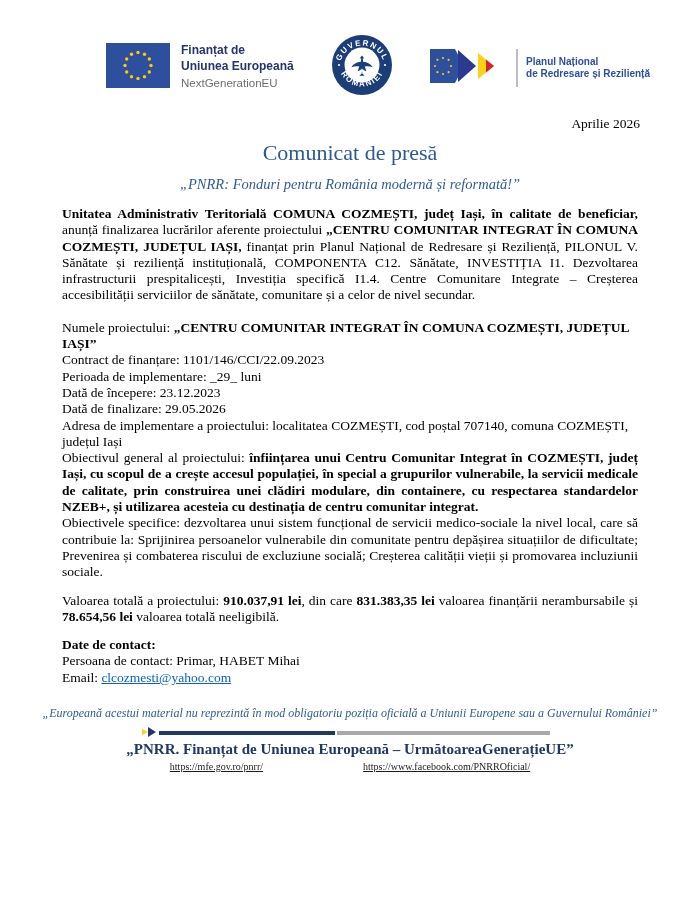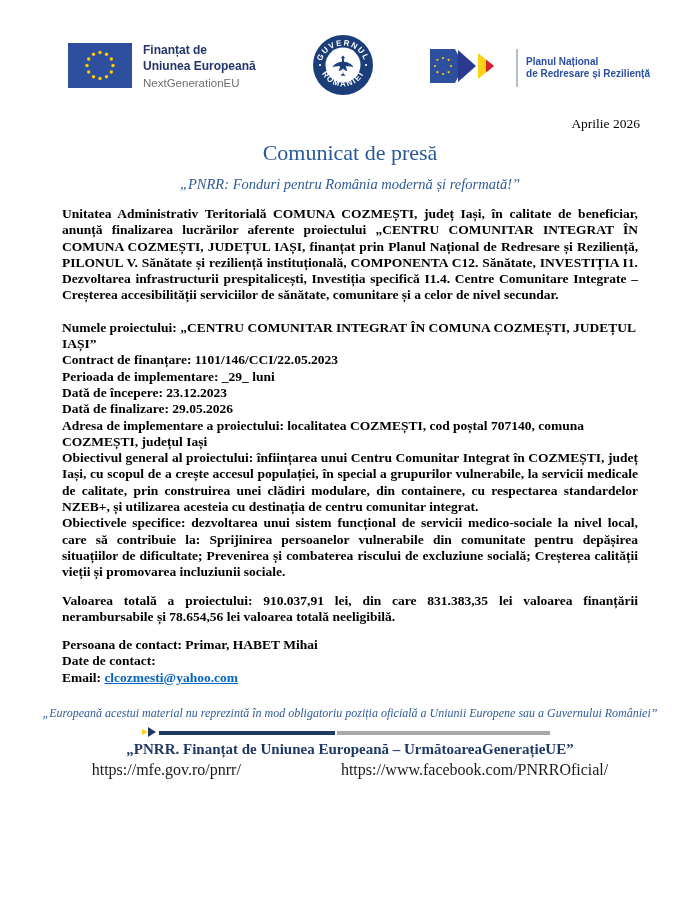--- a/index.html
+++ b/index.html
@@ -1,46 +1,46 @@
 <!DOCTYPE html>
 <html><head>
 <meta charset="utf-8">
 <style>
   html,body{margin:0;padding:0;background:#fff;}
   .page{
     width:700px;height:906px;background:#ffffff;position:relative;overflow:hidden;
     font-family:"Liberation Serif","DejaVu Serif",serif;font-size:13.5px;color:#000;
   }
   
-  .header{display:flex;justify-content:space-between;align-items:flex-start;padding:34px 50px 0 68px;}
+  .header{display:flex;justify-content:space-between;align-items:flex-start;padding:34px 50px 0 106px;}
   .eu-logo{display:flex;gap:11px;margin-top:9px;}
   .eu-text{font-family:"Liberation Sans","DejaVu Sans",sans-serif;font-size:12px;font-weight:bold;color:#24356b;line-height:1.3;}
   .eu-text .ngeu{font-weight:normal;color:#6d6e71;font-size:11.5px;margin-top:2px;}
   .gov-seal{margin-top:0;}
   .pnrr-logo{display:flex;align-items:center;gap:8px;margin-top:13px;}
   .pnrr-sep{width:2px;height:38px;background:#b9bdc9;}
   .pnrr-text{font-family:"Liberation Sans","DejaVu Sans",sans-serif;font-size:10px;font-weight:bold;color:#2b4ea2;line-height:1.22;}
   
   .date-line{text-align:right;margin:16px 60px 0 0;font-size:13.5px;}
   .doc-title{text-align:center;color:#2a5a96;font-size:22px;font-weight:normal;margin-top:8px;}
   .doc-subtitle{text-align:center;color:#2e5b97;font-size:14.5px;margin-top:10px;font-style:italic;}
   
   .content{margin:13px 62px 0 62px;line-height:16.3px;}
   .justify{text-align:justify;}
-  .blk{margin:0;font-weight:bold;}
+  .blk{margin:0;}
   .gap16{margin-top:16px;}
   .gap12{margin-top:12px;}
   .email-link{color:#0563c1;text-decoration:underline;cursor:pointer;}
   
   .disclaimer{margin-top:20px;text-align:center;font-style:italic;color:#2e5b97;font-size:12px;}
   .footer-bar{display:flex;align-items:center;margin:9px 150px 0 142px;height:6px;gap:2px;}
   .bar-navy{height:4px;width:176px;background:#1f3864;}
   .bar-gray{height:4px;flex:1;background:#a9a9a9;}
   .footer-heading{text-align:center;color:#1f3864;font-weight:bold;font-size:15px;margin-top:5px;}
-  .footer-links{display:flex;justify-content:center;gap:100px;margin-top:3px;font-size:16px;color:#1a1a1a;}
+  .footer-links{display:flex;justify-content:center;gap:100px;margin-top:3px;font-size:10px;color:#1a1a1a;text-decoration:underline;}
   .footer-links span{cursor:pointer;}
 </style>
 </head>
 <body>
 
 <div class="page">
 
   <div class="header">
 
     <div class="eu-logo">
@@ -121,34 +121,34 @@
 
   <div class="doc-title">Comunicat de presă</div>
   <div class="doc-subtitle">„PNRR: Fonduri pentru România modernă și reformată!”</div>
 
   <div class="content">
 
     <div class="blk justify"><b>Unitatea Administrativ Teritorială COMUNA COZMEȘTI, județ Iași, în calitate de beneficiar,</b><span> anunță finalizarea lucrărilor aferente proiectului </span><b>„CENTRU COMUNITAR INTEGRAT ÎN COMUNA COZMEȘTI, JUDEȚUL IAȘI,</b><span> finanțat prin Planul Național de Redresare și Reziliență, PILONUL V. Sănătate și reziliență instituțională, COMPONENTA C12. Sănătate, INVESTIȚIA I1. Dezvoltarea infrastructurii prespitalicești, Investiția specifică I1.4. Centre Comunitare Integrate – Creșterea accesibilității serviciilor de sănătate, comunitare și a celor de nivel secundar.</span></div>
 
     <div class="blk gap16">
       <div><span>Numele proiectului: </span><b>„CENTRU COMUNITAR INTEGRAT ÎN COMUNA COZMEȘTI, JUDEȚUL IAȘI”</b></div>
-      <div>Contract de finanțare: 1101/146/CCI/22.05.2023</div>
+      <div>Contract de finanțare: 1101/146/CCI/22.09.2023</div>
       <div>Perioada de implementare: _29_ luni</div>
       <div>Dată de începere: 23.12.2023</div>
       <div>Dată de finalizare: 29.05.2026</div>
       <div>Adresa de implementare a proiectului: localitatea COZMEȘTI, cod poștal 707140, comuna COZMEȘTI, județul Iași</div>
       <div class="justify"><span>Obiectivul general al proiectului: </span><b>înființarea unui Centru Comunitar Integrat în COZMEȘTI, județ Iași, cu scopul de a crește accesul populației, în special a grupurilor vulnerabile, la servicii medicale de calitate, prin construirea unei clădiri modulare, din containere, cu respectarea standardelor NZEB+, și utilizarea acesteia cu destinația de centru comunitar integrat.</b></div>
       <div class="justify">Obiectivele specifice:  dezvoltarea unui sistem funcțional de servicii medico-sociale la nivel local, care să contribuie la: Sprijinirea persoanelor vulnerabile din comunitate pentru depășirea situațiilor de dificultate; Prevenirea și combaterea riscului de excluziune socială;  Creșterea calității vieții și promovarea incluziunii sociale.</div>
     </div>
 
     <div class="blk gap12 justify"><span>Valoarea totală a proiectului: </span><b>910.037,91 lei</b><span>, din care </span><b>831.383,35 lei</b><span> valoarea finanțării nerambursabile și </span><b>78.654,56 lei</b><span> valoarea totală neeligibilă.</span></div>
 
     <div class="blk gap12">
+      <div><b>Date de contact:</b></div>
       <div>Persoana de contact: Primar, HABET Mihai</div>
-      <div><b>Date de contact:</b></div>
       <div><span>Email: </span><a class="email-link">clcozmesti@yahoo.com</a></div>
     </div>
   </div>
 
   <div class="disclaimer">„Europeană acestui material nu reprezintă în mod obligatoriu poziția oficială a Uniunii Europene sau a Guvernului României”</div>
 
   <div class="footer-bar">
     <span>
       <svg width="15" height="10" viewBox="0 0 15 10">
         <polygon points="0,2 6,5 0,8" fill="#fdd116"></polygon>

